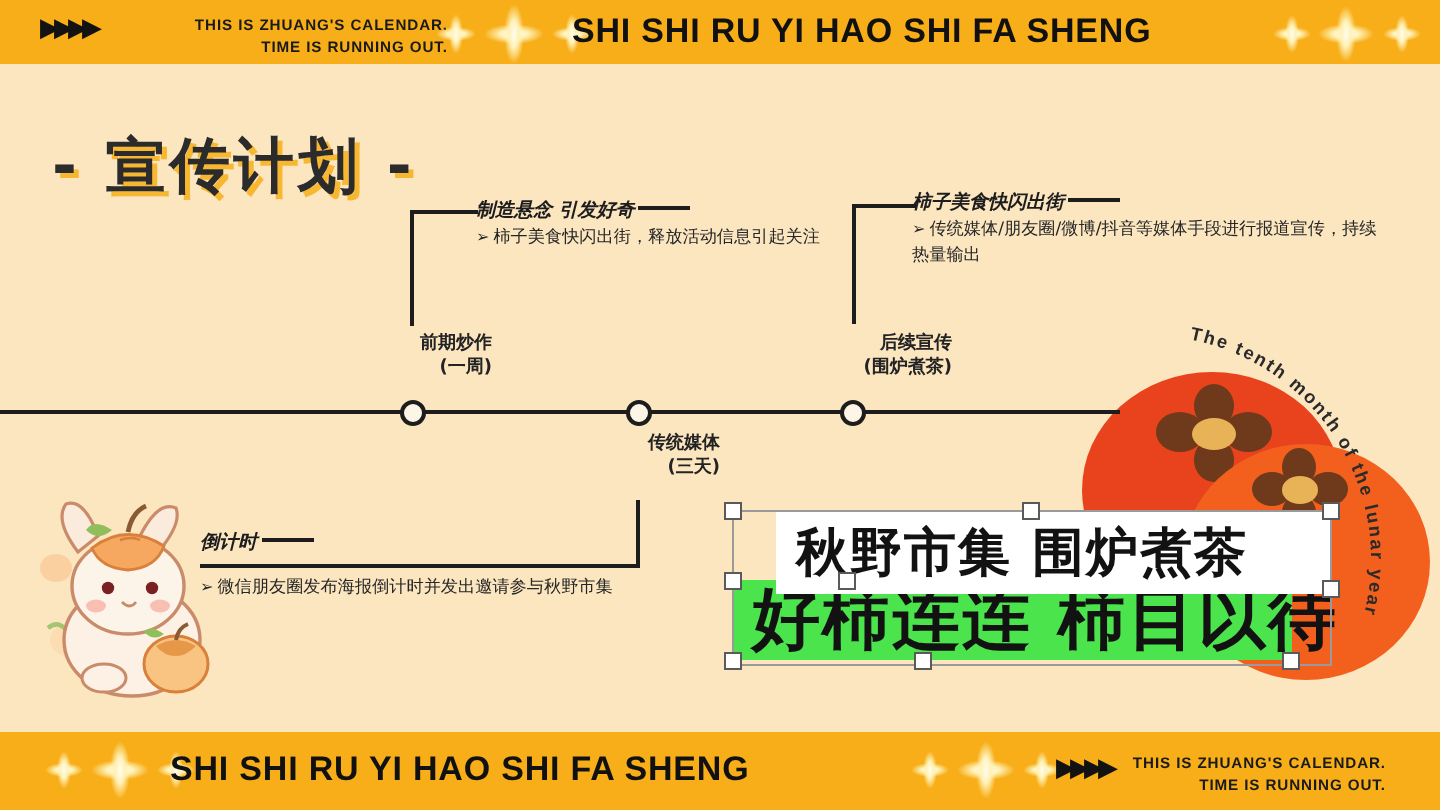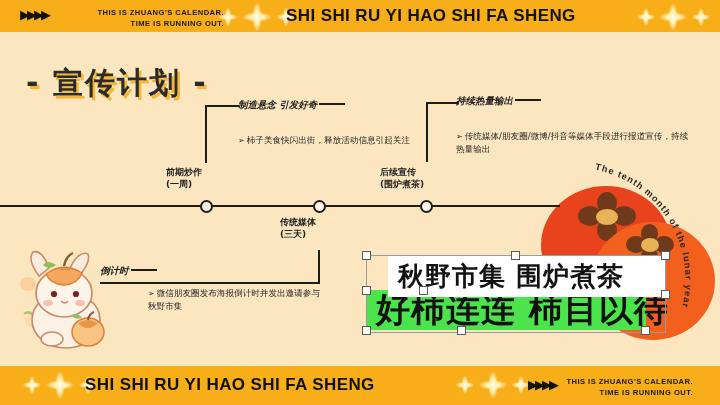--- a/index.html
+++ b/index.html
@@ -34,35 +34,35 @@
 
   
   .slide-title{position:absolute;font-size:30px;font-weight:bold;color:#2b2b2b;
     font-family:"DejaVu Sans","Liberation Sans",sans-serif;letter-spacing:2px;
     text-shadow:2.5px 2.5px 0 rgba(247,174,24,.85);white-space:nowrap;}
 
   
   .axis{position:absolute;background:#1d1d1d;}
   .node{position:absolute;width:13px;height:13px;border-radius:50%;
         background:#FDF6E6;border:2px solid #1d1d1d;box-sizing:border-box;}
-  .nodelabel{position:absolute;text-align:left;font-size:9px;font-weight:bold;
+  .nodelabel{position:absolute;text-align:right;font-size:9px;font-weight:bold;
              color:#232323;line-height:12px;white-space:pre-line;
              font-family:"DejaVu Sans","Liberation Sans",sans-serif;}
 
   
   .elbow{position:absolute;}
   .elbow i{position:absolute;background:#1d1d1d;display:block;}
 
   
   .callout{position:absolute;}
   .co-head{font-size:9.5px;font-weight:bold;color:#1d1d1d;white-space:nowrap;
            font-family:"DejaVu Sans","Liberation Sans",sans-serif;font-style:italic;}
   .co-head .dash{display:inline-block;vertical-align:3px;margin-left:2px;
            width:26px;height:2px;background:#1d1d1d;}
-  .co-body{margin-top:22px;font-size:8.6px;color:#262626;line-height:13px;
+  .co-body{margin-top:0;font-size:8.6px;color:#262626;line-height:13px;
            font-family:"DejaVu Sans","Liberation Sans",sans-serif;}
   .co-body .mk{font-size:8px;margin-right:2px;}
 
   
   .persimmon{position:absolute;border-radius:50%;}
   .calyx{position:absolute;}
   .petal{position:absolute;background:#6E3A1B;border-radius:50% 50% 50% 50%;}
   .pith{position:absolute;background:#E8B356;border-radius:50%;}
   .arc-text{position:absolute;width:170px;height:170px;}
   .arc-text text{font-family:"Liberation Sans",sans-serif;font-size:9.2px;
@@ -206,32 +206,32 @@
     <div class="co-head">
       <span>制造悬念 引发好奇</span><span class="dash"></span>
     </div>
     <div class="co-body">
       <span class="mk">➢</span><span>柿子美食快闪出街，释放活动信息引起关注</span>
     </div>
   </div>
 
   <div class="callout" style="left:456px;top:95px;width:236px;">
     <div class="co-head">
-      <span>持续热量输出</span><span class="dash"></span>
+      <span>柿子美食快闪出街</span><span class="dash"></span>
     </div>
     <div class="co-body">
       <span class="mk">➢</span><span>传统媒体/朋友圈/微博/抖音等媒体手段进行报道宣传，持续热量输出</span>
     </div>
   </div>
 
   <div class="callout" style="left:100px;top:265px;width:222px;">
     <div class="co-head">
       <span>倒计时</span><span class="dash"></span>
     </div>
-    <div class="co-body" style="margin-top:9px;margin-left:48px;">
+    <div class="co-body" style="margin-top:9px;">
       <span class="mk">➢</span><span>微信朋友圈发布海报倒计时并发出邀请参与秋野市集</span>
     </div>
   </div>
 
   <div>
 
     <div class="tb tb-green" style="left:366px;top:290px;width:280px;height:40px;padding-left:10px;">
       <span style="font-size:34px;letter-spacing:1px;">好柿连连 柿目以待</span>
     </div>
 

